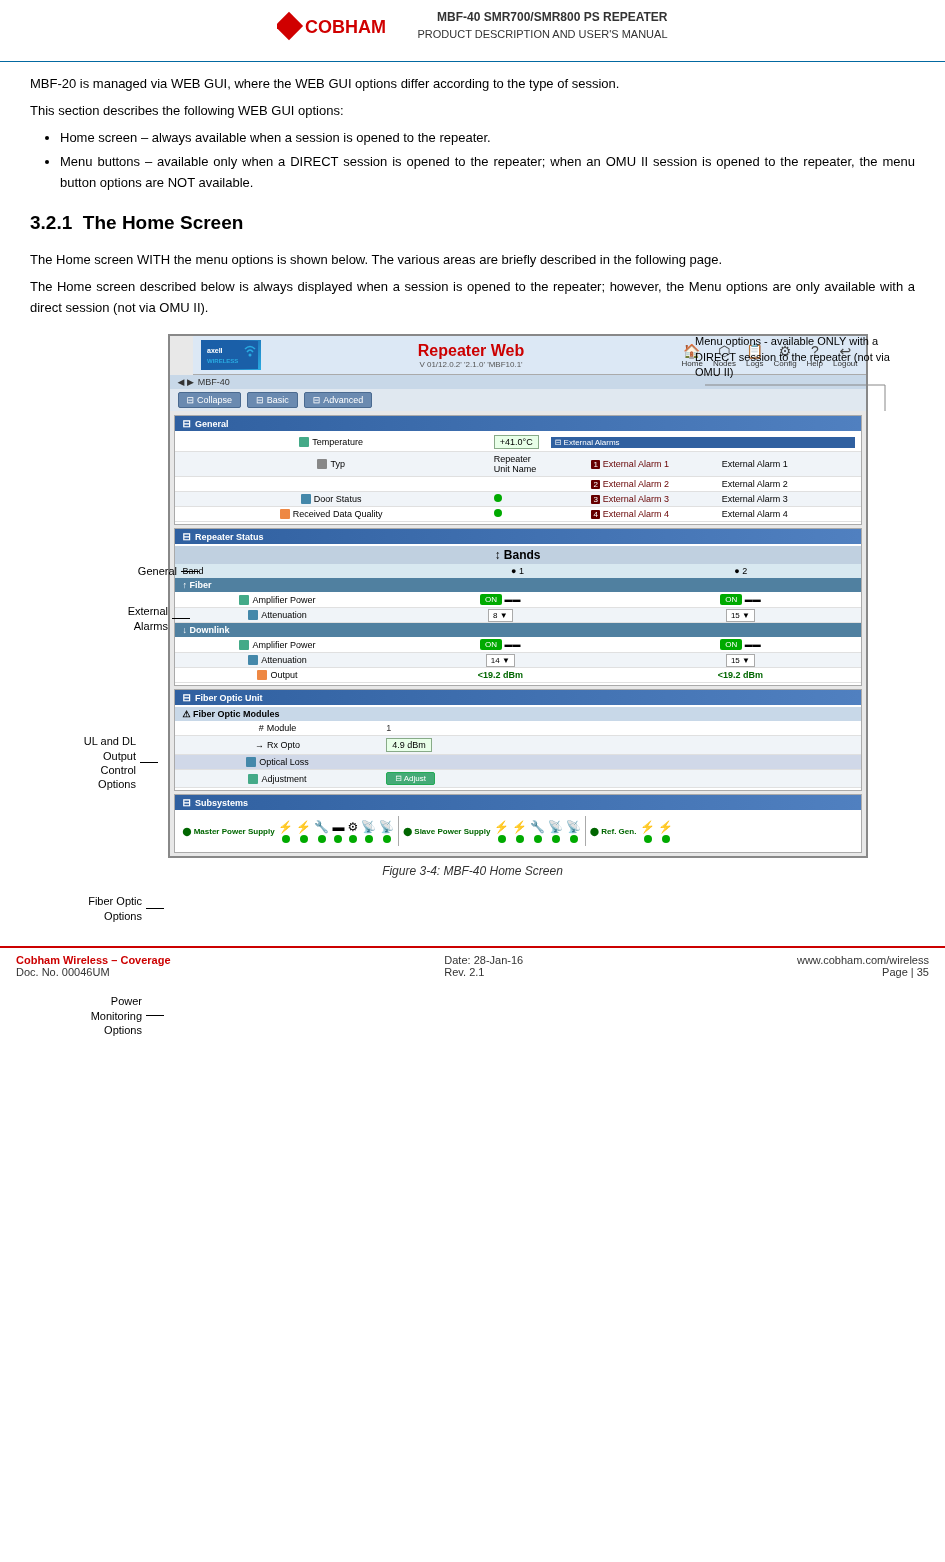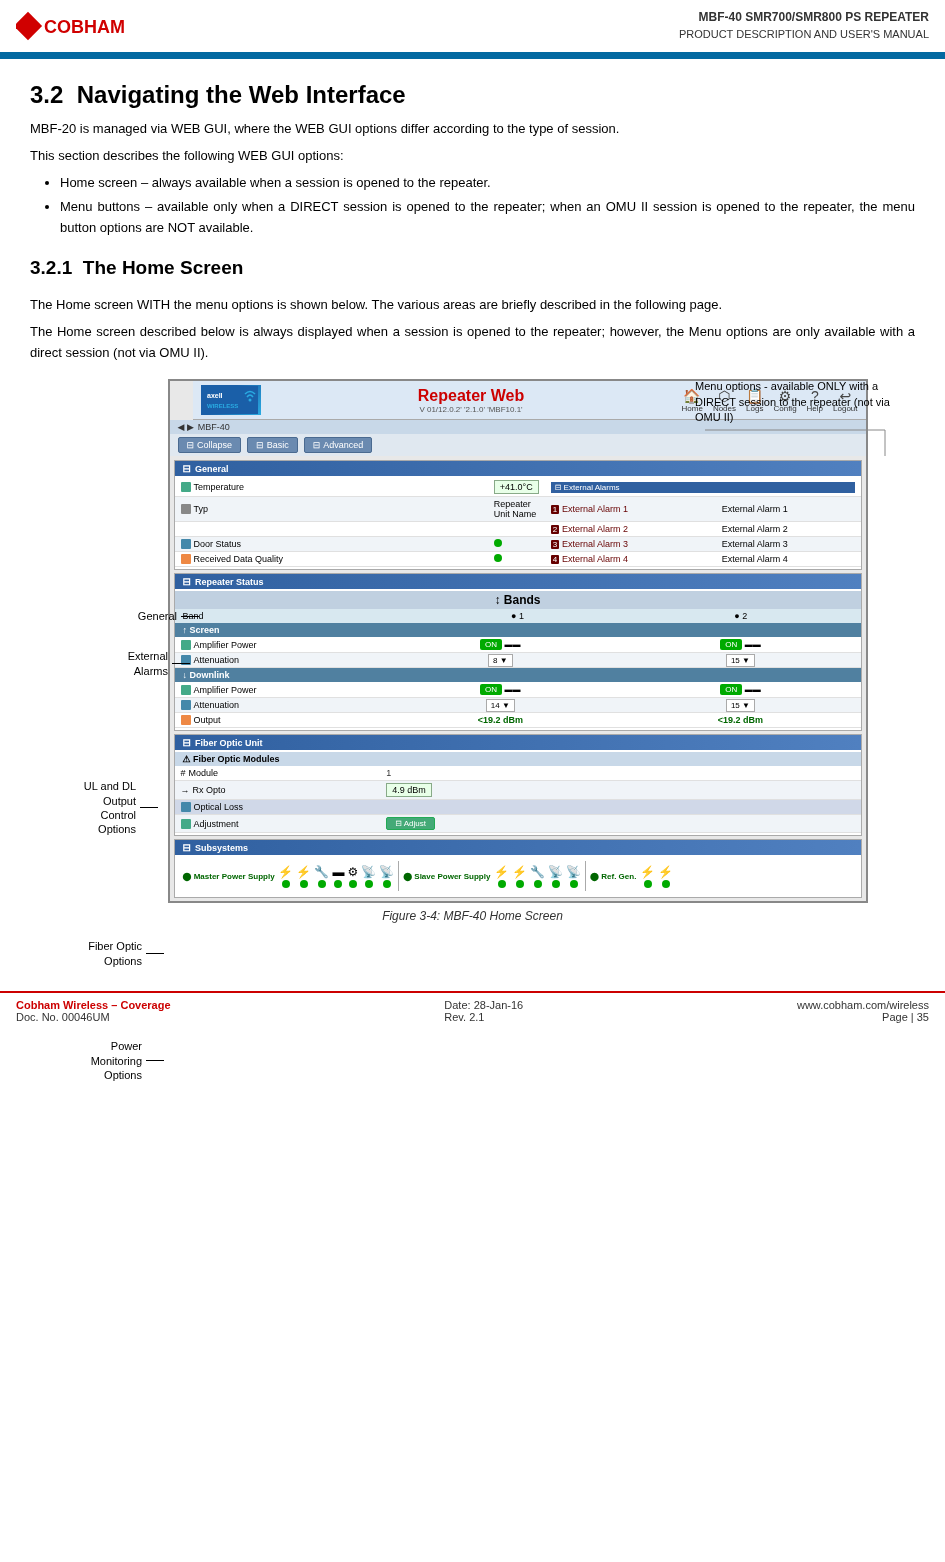--- a/index.html
+++ b/index.html
@@ -8,24 +8,24 @@
       font-size: 13px;
       background: #fff;
       color: #000;
       width: 945px;
       min-height: 1562px;
     }
 
     
     .page-header {
       display: flex;
-      justify-content: space-between;
+      justify-content: center;
       align-items: flex-start;
-      padding: 8px 16px 8px 16px;
-      border-bottom: 7px solid #0369a1;
+      padding: 8px 16px 17px 16px;
+      border-bottom: 1px solid #0369a1;
     }
     .logo-area {
       display: flex;
       align-items: center;
     }
     .header-right {
       text-align: right;
       font-size: 11px;
       color: #333;
       line-height: 1.5;
@@ -229,20 +229,21 @@
       vertical-align: middle;
     }
     .gui-table tr:nth-child(even) {
       background: #f0f4f8;
     }
     .field-label {
       display: flex;
       align-items: center;
       gap: 3px;
       white-space: nowrap;
+      justify-content: center;
     }
     .field-icon {
       width: 10px;
       height: 10px;
       background: #4a8;
       border-radius: 1px;
       display: inline-block;
     }
     .field-icon-blue { background: #48a; }
     .field-icon-gray { background: #888; }
@@ -348,23 +349,20 @@
     </svg>
   </div>
   <div class="header-right">
     <div class="doc-title">MBF-40 SMR700/SMR800 PS REPEATER</div>
     <div>PRODUCT DESCRIPTION AND USER'S MANUAL</div>
   </div>
 </div>
 
 <div class="main-content">
 
-  <h2 class="section-title">
-    <span>3.2</span>&nbsp;&nbsp;<span>Navigating the Web Interface</span>
-  </h2>
 
   <p class="body-text">MBF-20 is managed via WEB GUI, where the WEB GUI options differ according to the type of session.</p>
   <p class="body-text">This section describes the following WEB GUI options:</p>
 
   <ul class="bullet-list">
     <li>
       Home screen – always available when a session is opened to the repeater.
     </li>
     <li>
       Menu buttons – available only when a DIRECT session is opened to the repeater; when an OMU II session is opened to the repeater, the menu button options are NOT available.
@@ -555,21 +553,21 @@
             <div style="display:flex;background:#c0d0e0;font-size:12px;font-weight:bold;padding:2px 24px;">
               <span style="flex:1;text-align:center;">↕ Bands</span>
             </div>
             <div style="display:flex;font-size:9px;padding:2px 8px;background:#d8e8f0;">
               <div style="flex:1">Band</div>
               <div style="flex:1;text-align:center;">● 1</div>
               <div style="flex:1;text-align:center;">● 2</div>
             </div>
 
             <div style="background:#5080a0;color:#fff;font-size:9px;font-weight:bold;padding:2px 8px;">
-              ↑ Screen
+              ↑ Fiber
             </div>
             <table class="gui-table">
               <tbody>
                   <tr>
                 <td style="width:30%">
                   <div class="field-label">
                     <span class="field-icon"></span>
                     Amplifier Power
                   </div>
                 </td>

